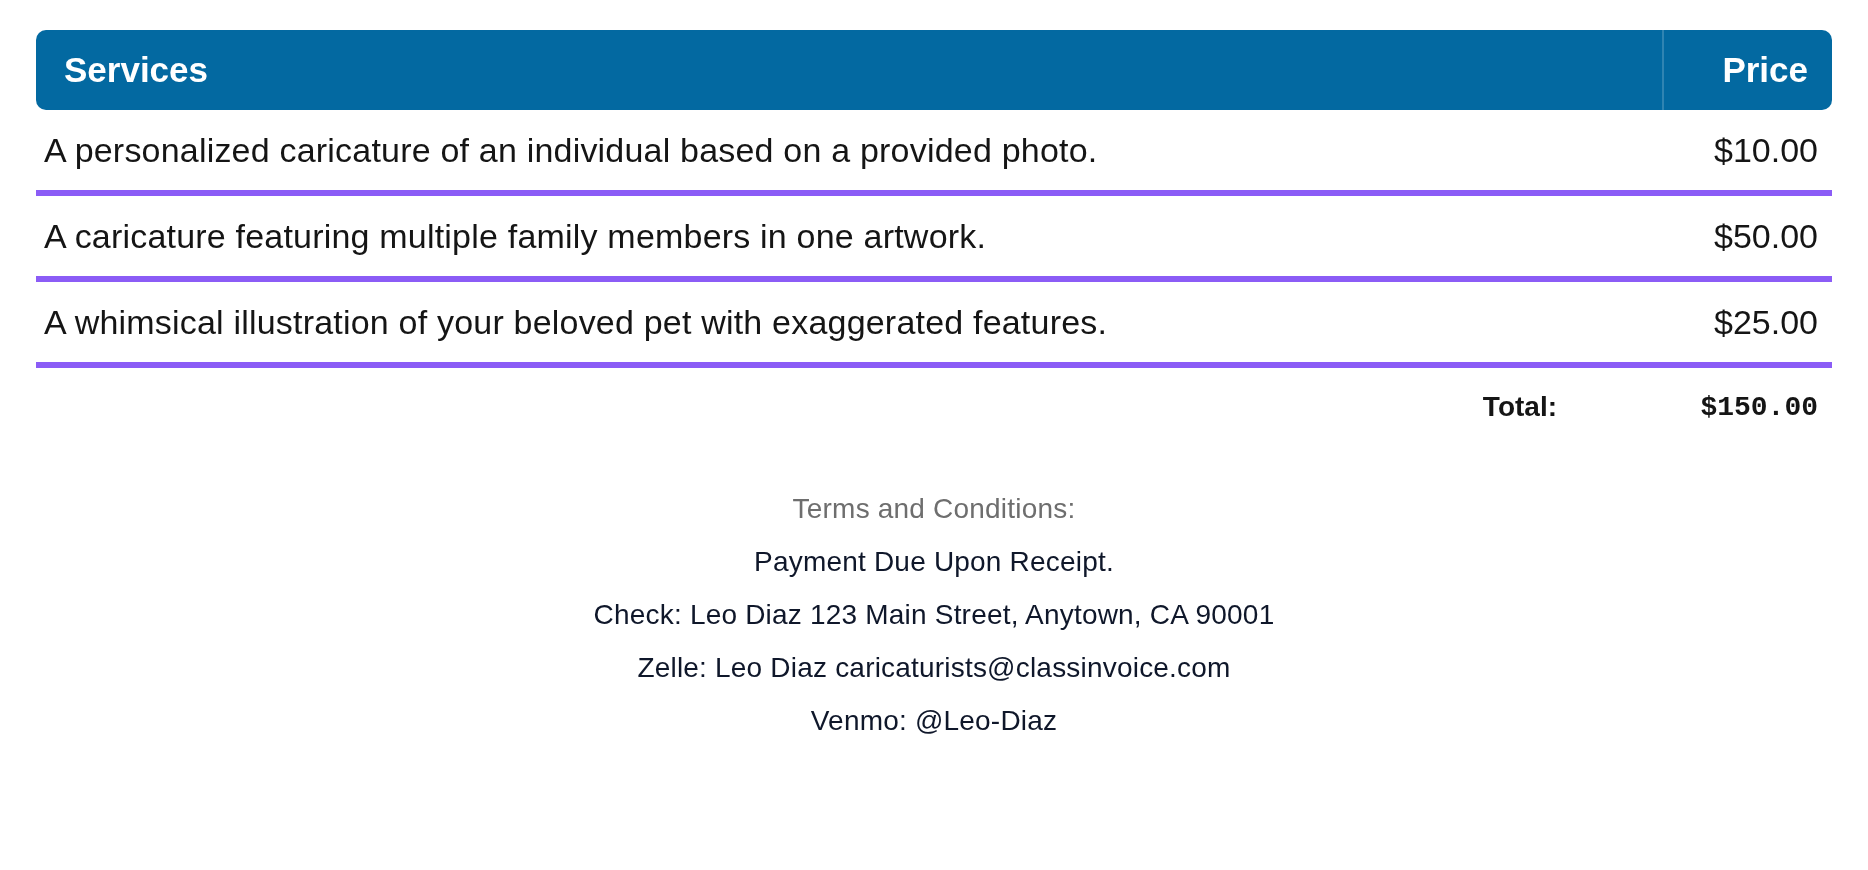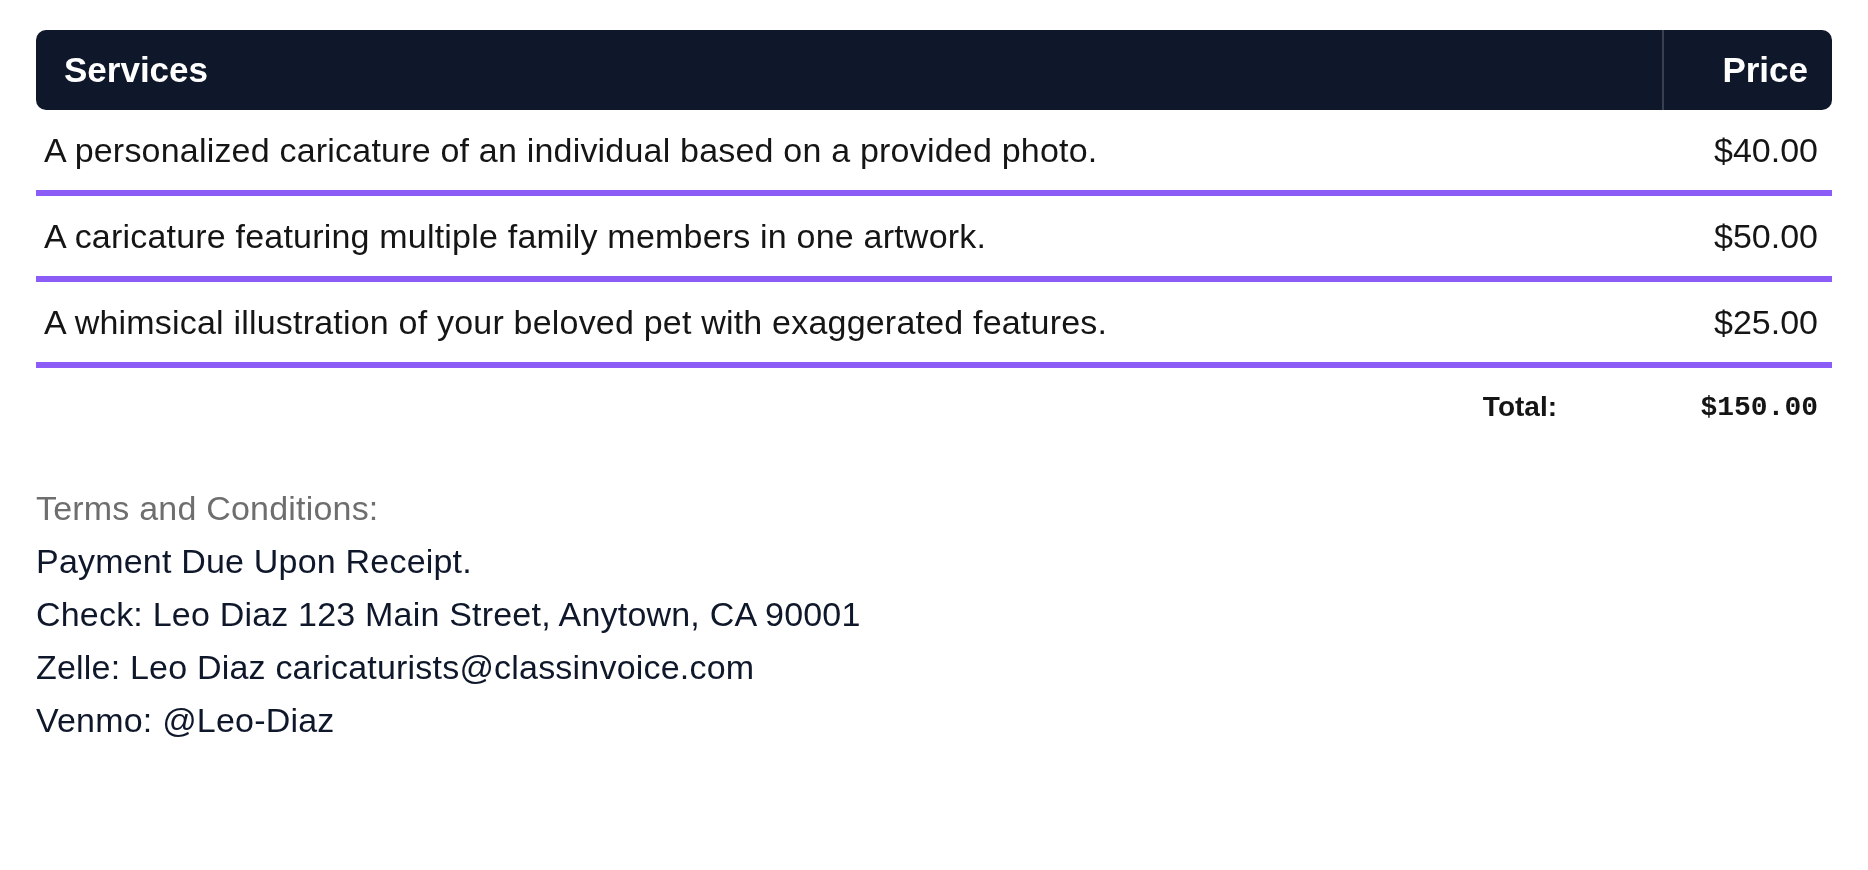--- a/index.html
+++ b/index.html
@@ -16,21 +16,21 @@
     height: 870px;
     padding: 30px 36px 0 36px;
   }
 
   
   .services-table { width: 100%; }
 
   .table-header {
     display: flex;
     align-items: stretch;
-    background: #0f172a;
+    background: #0369a1;
     color: #ffffff;
     border-radius: 10px;
     height: 80px;
     font-weight: bold;
     font-size: 35px;
     overflow: hidden;
   }
   .th-services {
     flex: 1;
     display: flex;
@@ -79,42 +79,43 @@
   .total-value {
     width: 200px;
     text-align: right;
     padding-right: 14px;
     font-family: Liberation Mono, monospace;
   }
 
   
   .terms {
     margin-top: 36px;
-    font-size: 34px;
+    font-size: 28px;
     line-height: 53px;
     letter-spacing: 0.2px;
+    text-align: center;
   }
   .terms-heading { color: #6e6e6e; }
   .terms-line { color: #0f172a; }
 </style>
 </head>
 <body>
 
 <div class="page">
 
   <div class="services-table">
 
     <div class="table-header">
       <div class="th-services">Services</div>
       <div class="th-price">Price</div>
     </div>
 
     <div class="row">
       <div class="cell-desc">A personalized caricature of an individual based on a provided photo.</div>
-      <div class="cell-price">$40.00</div>
+      <div class="cell-price">$10.00</div>
     </div>
 
     <div class="row">
       <div class="cell-desc">A caricature featuring multiple family members in one artwork.</div>
       <div class="cell-price">$50.00</div>
     </div>
 
     <div class="row">
       <div class="cell-desc">A whimsical illustration of your beloved pet with exaggerated features.</div>
       <div class="cell-price">$25.00</div>

